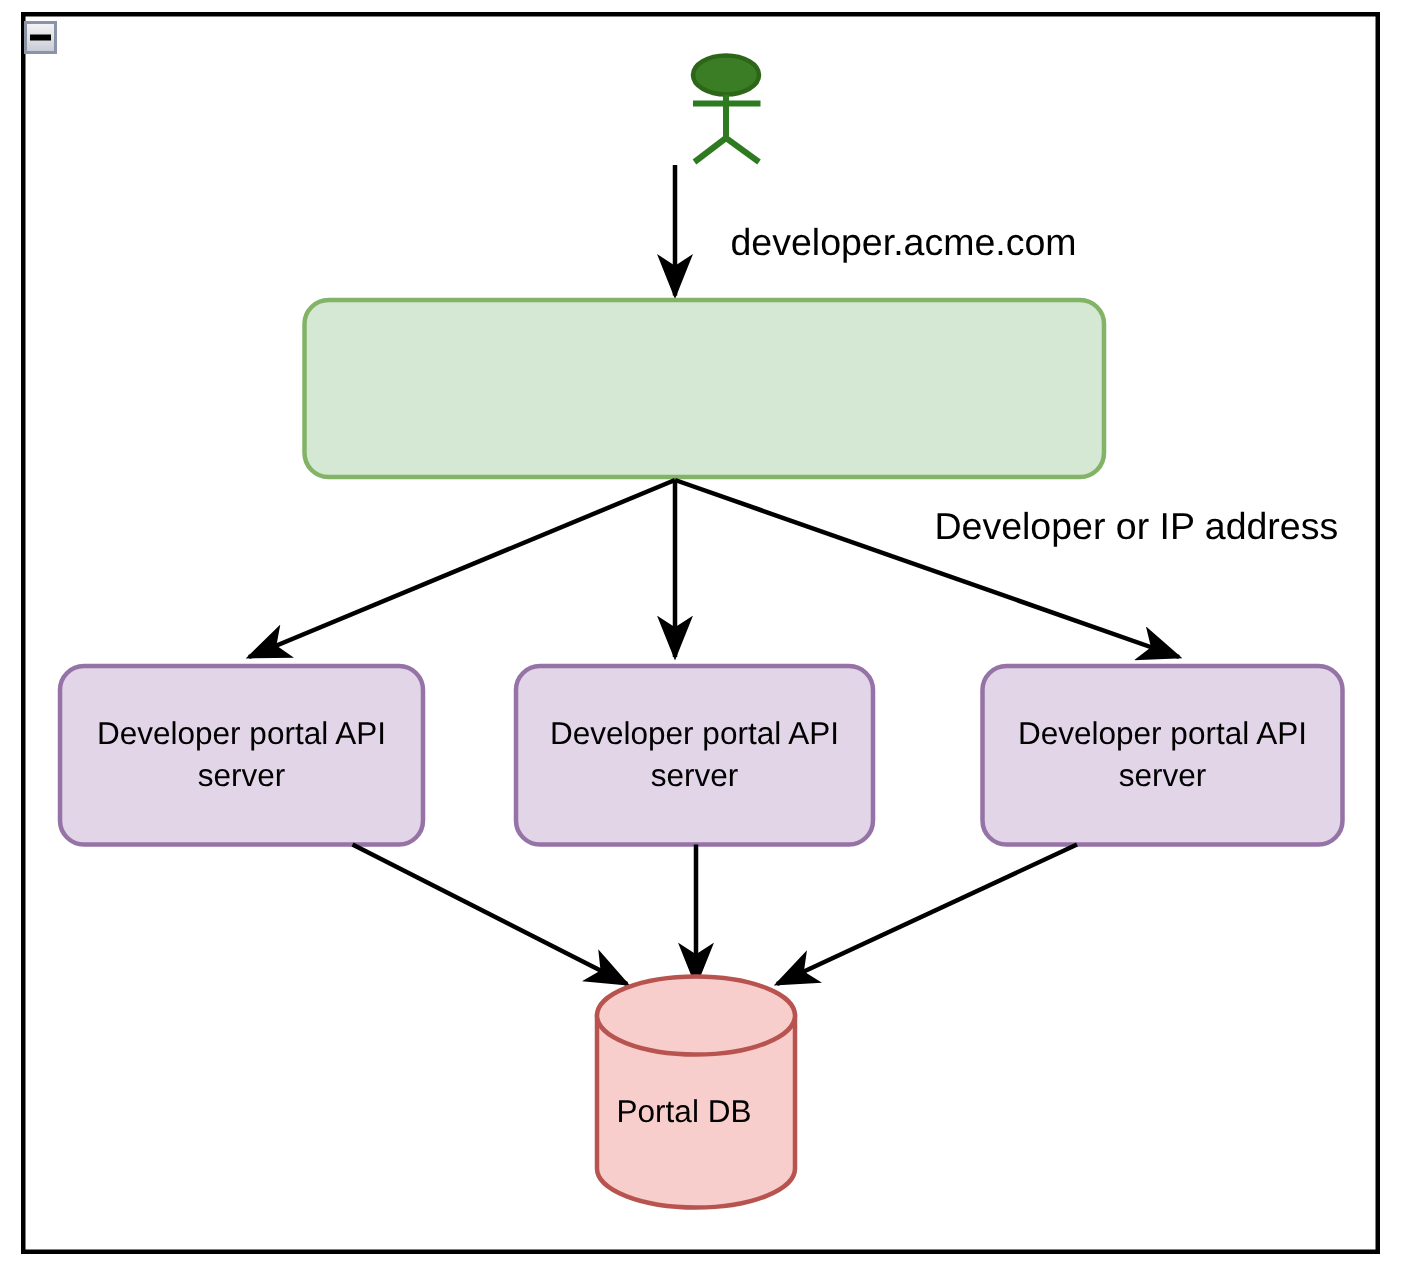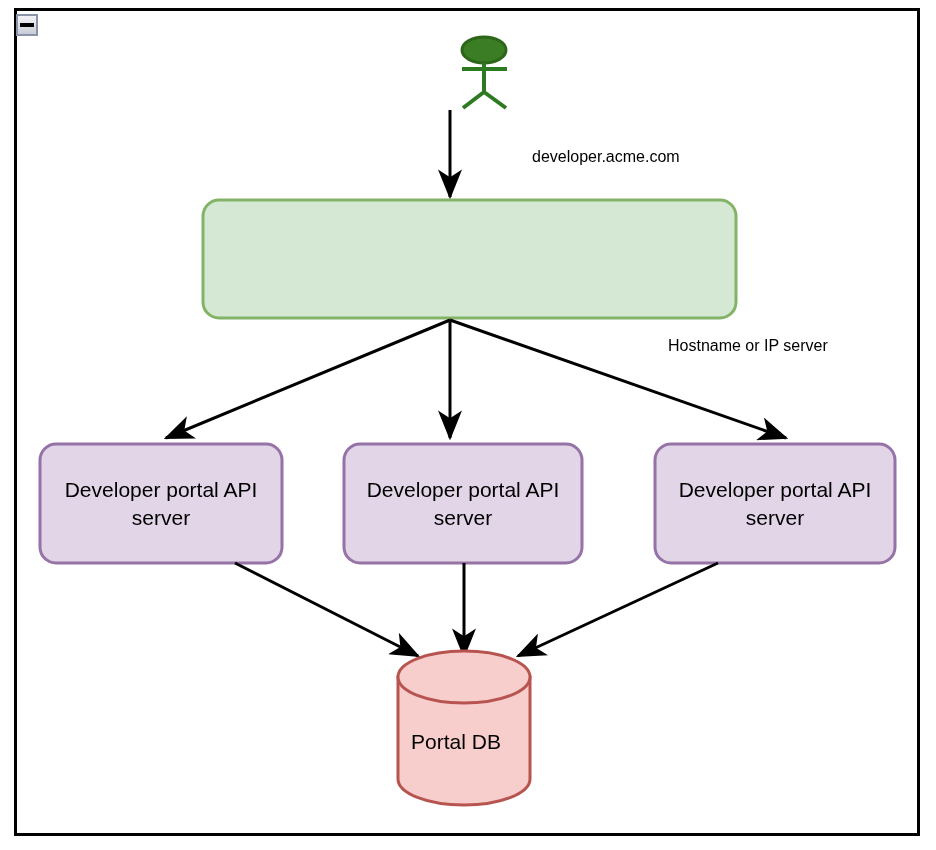--- a/index.html
+++ b/index.html
@@ -63,24 +63,23 @@
     text-align: center;
     color: #000000;
     line-height: 1.32;
     z-index: 20;
     pointer-events: none;
     white-space: pre-line;
   }
   .edge-label {
     position: absolute;
     color: #000000;
-    font-size: 16px;
+    font-size: 25px;
     white-space: nowrap;
     z-index: 25;
-    margin-left: 45px;
   }
   #label-nginx {
     left: 203px;
     top: 200px;
     width: 533px;
     height: 118px;
     font-size: 21px;
   }
   #label-api-1 {
     left: 40px;
@@ -171,15 +170,15 @@
   <div class="node-label" id="label-api-1">Developer portal API server</div>
 
   <div class="node-label" id="label-api-2">Developer portal API server</div>
 
   <div class="node-label" id="label-api-3">Developer portal API server</div>
 
   <div class="node-label" id="label-db">Portal DB</div>
 
   <div class="edge-label" id="edge-label-domain">developer.acme.com</div>
 
-  <div class="edge-label" id="edge-label-hostname">Hostname or IP server</div>
+  <div class="edge-label" id="edge-label-hostname">Developer or IP address</div>
 
 </div>
 
 </body></html>

